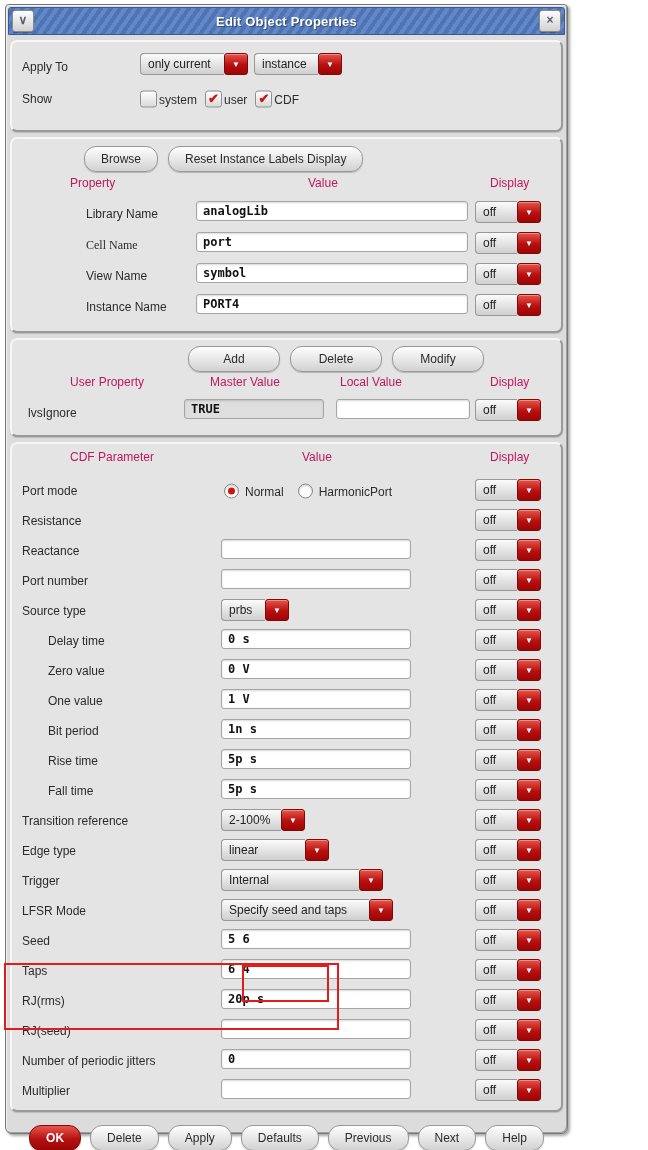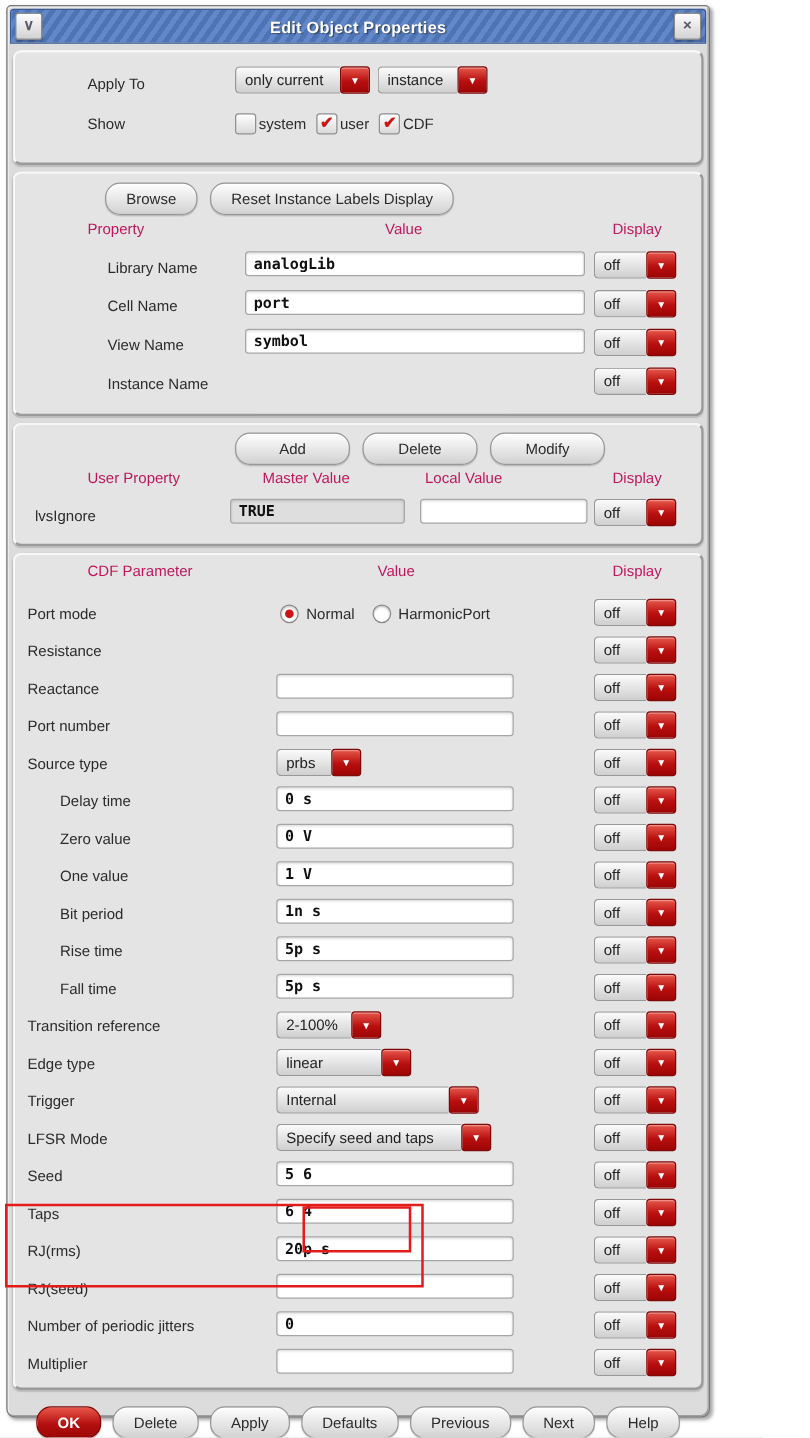--- a/index.html
+++ b/index.html
@@ -104,21 +104,21 @@
       <span>∨</span>
     </div>
     <div class="title-text">Edit Object Properties</div>
     <div class="tb-btn">
       <span>×</span>
     </div>
   </div>
 
   <div class="win-body">
 
-    <div class="panel" style="height:80px; padding-top:8px;padding-left:48px;">
+    <div class="panel" style="height:80px; padding-top:8px;">
       <div class="prow" style="height:34px;">
         <span class="plabel">Apply To</span>
         <div class="dd" style="left:128px; width:108px;">
           <span class="dd-body">only current</span>
           <span class="dd-arrow">▼</span>
         </div>
         <div class="dd" style="left:242px; width:88px;">
           <span class="dd-body">instance</span>
           <span class="dd-arrow">▼</span>
         </div>
@@ -159,41 +159,42 @@
     <span class="plabel" style="left:74px;">Library Name</span>
     <input class="field" style="left: 184px; width: 272px;" value="analogLib">
 
   <div class="dd dd-off">
     <span class="dd-body">off</span>
     <span class="dd-arrow">▼</span>
   </div>
 </div>
 
   <div class="prow" style="height:31px;">
-    <span class="plabel" style="left:74px;">Cell Name</span>
+    <span class="plabel" style="left:74px;font-family:Liberation Serif, serif;">Cell Name</span>
     <input class="field" style="left: 184px; width: 272px;" value="port">
 
   <div class="dd dd-off">
     <span class="dd-body">off</span>
     <span class="dd-arrow">▼</span>
   </div>
 </div>
 
   <div class="prow" style="height:31px;">
     <span class="plabel" style="left:74px;">View Name</span>
     <input class="field" style="left: 184px; width: 272px;" value="symbol">
 
   <div class="dd dd-off">
     <span class="dd-body">off</span>
     <span class="dd-arrow">▼</span>
   </div>
 </div>
 
   <div class="prow" style="height:31px;">
     <span class="plabel" style="left:74px;">Instance Name</span>
+    <input class="field" style="left: 184px; width: 272px;" value="PORT4">
 
   <div class="dd dd-off">
     <span class="dd-body">off</span>
     <span class="dd-arrow">▼</span>
   </div>
 </div>
 </div>
     </div>
 
     <div class="panel" style="height:95px;">

